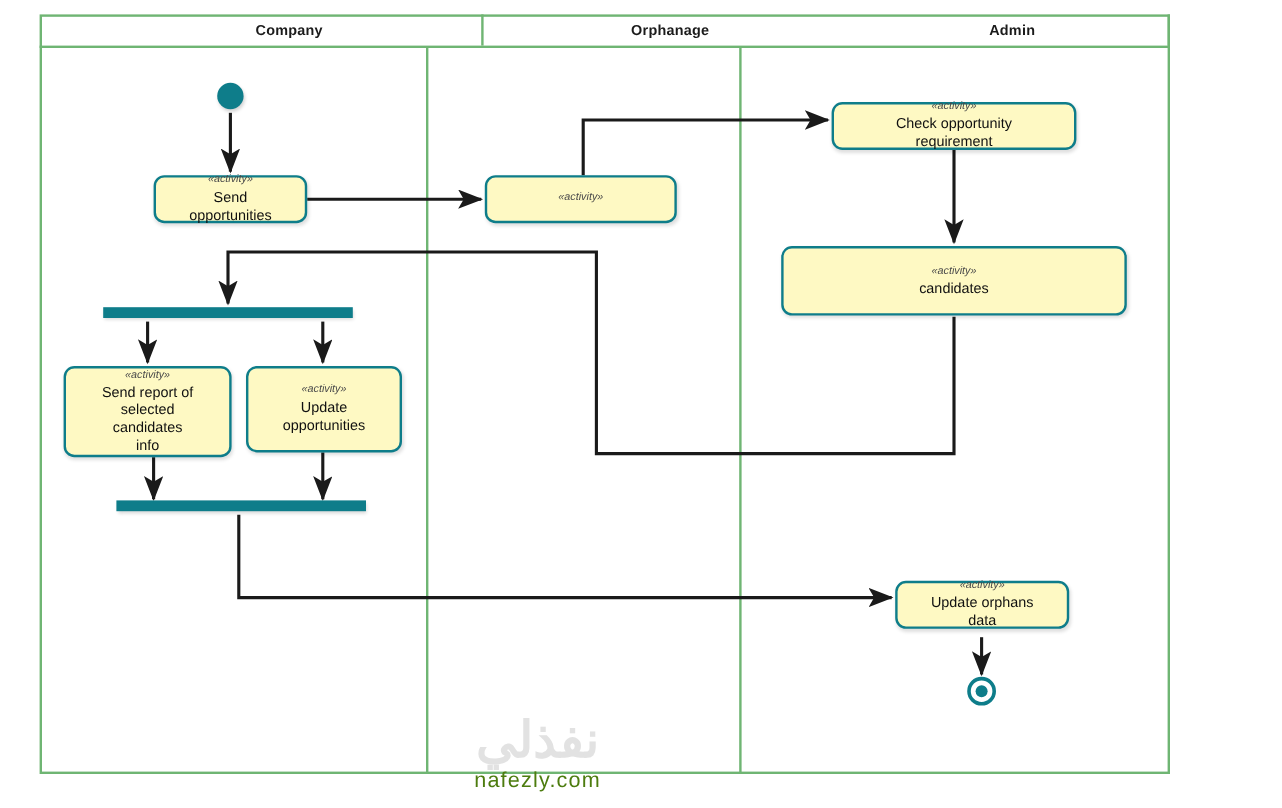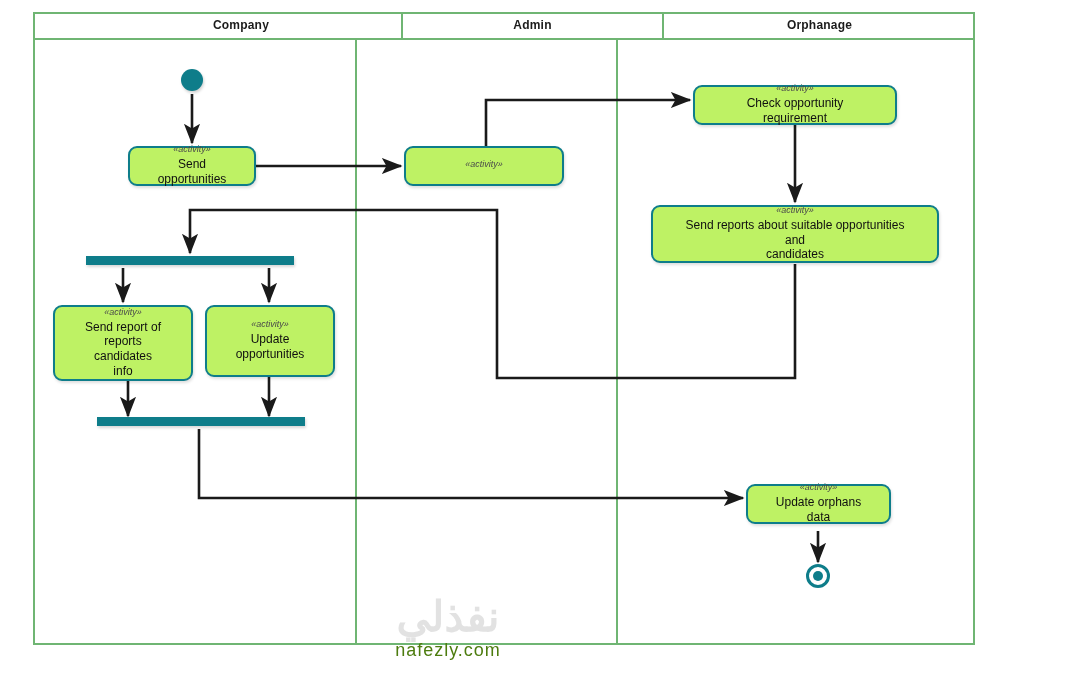--- a/index.html
+++ b/index.html
@@ -61,21 +61,21 @@
     height: 605px;
     background: #6fb573;
   }
   .lane-divider.d1 { left: 355px; }
   .lane-divider.d2 { left: 616px; }
 
   
   .activity {
     position: absolute;
     box-sizing: border-box;
-    background: #bef264;
+    background: #fef9c3;
     border: 2.5px solid #0e7d8a;
     border-radius: 9px;
     display: flex;
     flex-direction: column;
     align-items: center;
     justify-content: center;
     text-align: center;
     padding: 4px 24px;
     box-shadow: 1px 2px 3px rgba(0,0,0,0.13);
     z-index: 5;
@@ -177,25 +177,25 @@
 <body>
 
 <div id="canvas">
 
   <div class="lane-frame"></div>
 
   <div class="lane-header-row">
     <div class="lane-header h1">
       <span>Company</span>
     </div>
+    <div class="lane-header h3">
+      <span>Orphanage</span>
+    </div>
     <div class="lane-header h2">
       <span>Admin</span>
-    </div>
-    <div class="lane-header h3">
-      <span>Orphanage</span>
     </div>
   </div>
 
   <div class="lane-divider d1"></div>
   <div class="lane-divider d2"></div>
 
   <svg id="edges" viewBox="0 0 1068 673">
     <defs>
       <marker id="arw" markerWidth="9" markerHeight="9" refX="7.4" refY="3.1" orient="auto" markerUnits="strokeWidth">
         <path d="M0,0 L8,3.1 L0,6.2 L1.8,3.1 z" fill="#1a1a1a"></path>
@@ -238,30 +238,29 @@
     <div class="stereotype">«activity»</div>
   </div>
 
   <div class="activity" style="left:693px; top:85px; width:204px; height:40px;">
     <div class="stereotype">«activity»</div>
     <div class="act-label">Check opportunity requirement</div>
   </div>
 
   <div class="activity" style="left:651px; top:205px; width:288px; height:58px;">
     <div class="stereotype">«activity»</div>
-    <div class="act-label">Send reports about suitable opportunities and</div>
     <div class="act-label">candidates</div>
   </div>
 
   <div class="bar" style="left:86px; top:256px; width:208px;"></div>
 
   <div class="activity" style="left:53px; top:305px; width:140px; height:76px;">
     <div class="stereotype">«activity»</div>
     <div class="act-label">Send report of</div>
-    <div class="act-label">reports candidates</div>
+    <div class="act-label">selected candidates</div>
     <div class="act-label">info</div>
   </div>
 
   <div class="activity" style="left:205px; top:305px; width:130px; height:72px;">
     <div class="stereotype">«activity»</div>
     <div class="act-label">Update</div>
     <div class="act-label">opportunities</div>
   </div>
 
   <div class="bar" style="left:97px; top:417px; width:208px;"></div>

